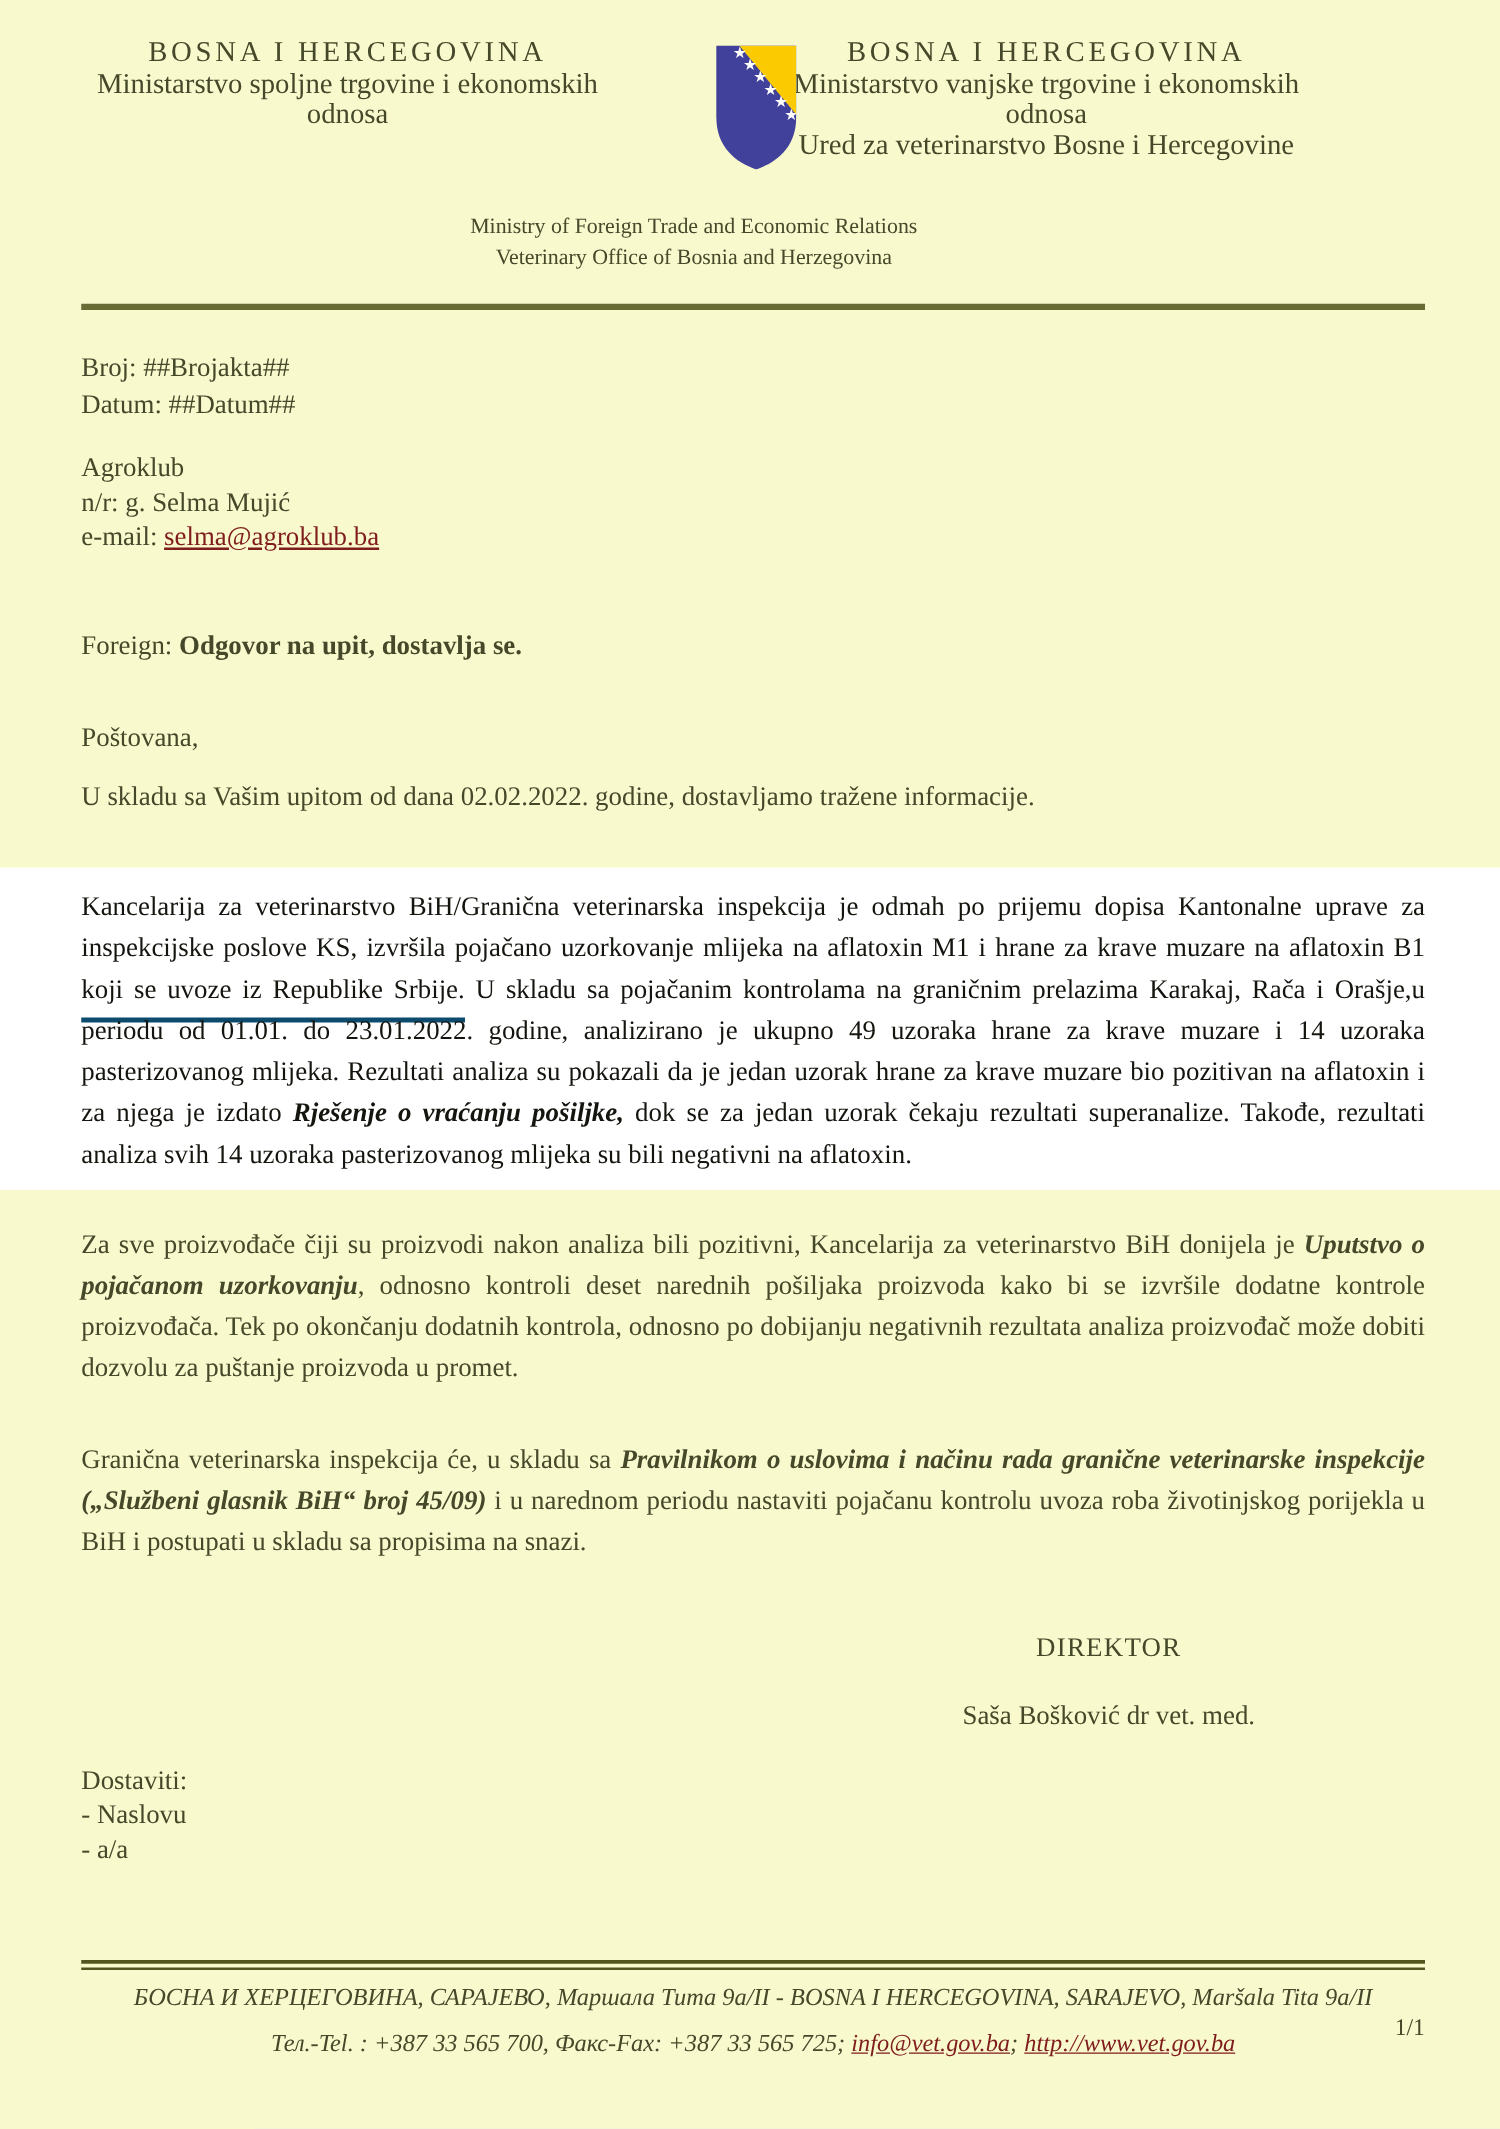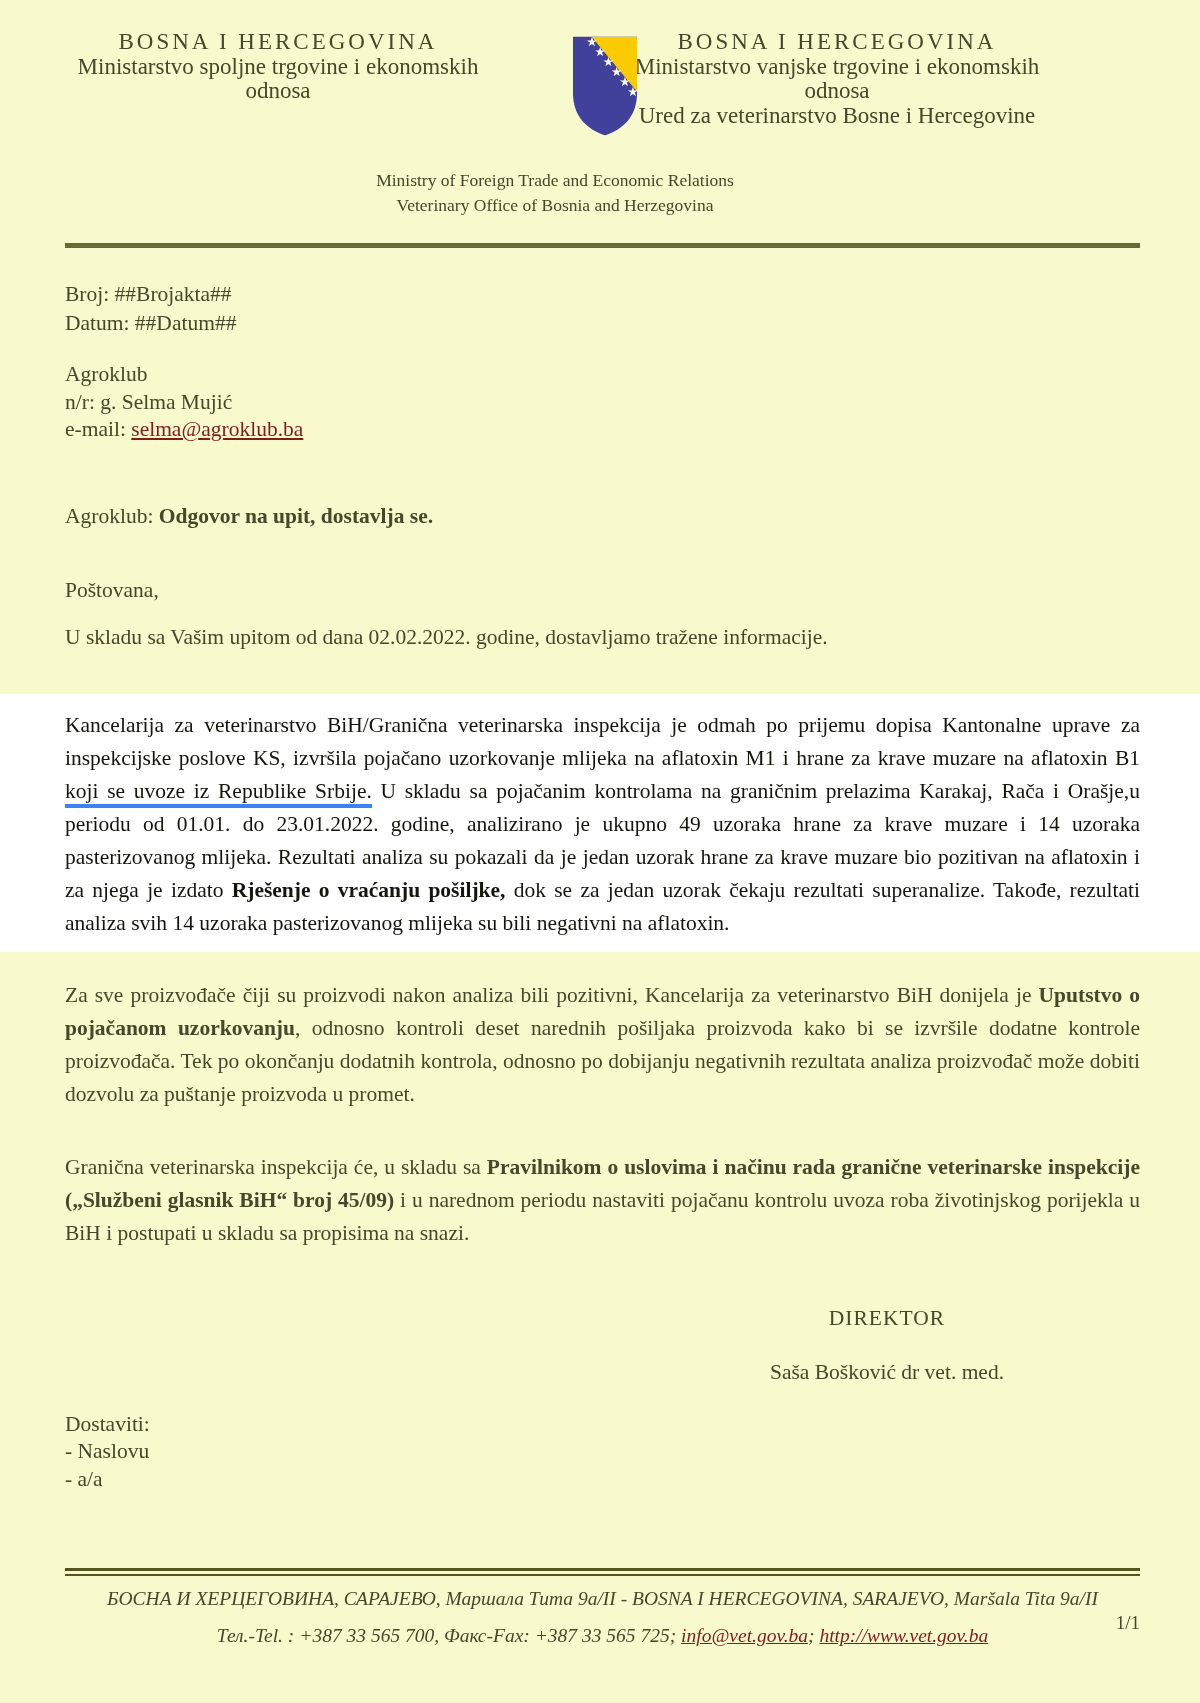--- a/index.html
+++ b/index.html
@@ -32,22 +32,22 @@
   a.link { color:#7f1d1d; text-decoration:underline; cursor:pointer; }
   .subject { margin-top:60px; }
   .subject b { font-weight:bold; }
   .salutation { margin-top:49px; }
   .intro { margin-top:22px; }
   .white-band { margin-top:44px; background:#ffffff; padding:15px 0 12px 0; }
   .par { font-size:21.5px; line-height:33px; text-align:justify; }
   .white-band .par { margin:0 60px 0 65px; color:#15150f; }
   .p2 { margin-top:27px; }
   .p3 { margin-top:40px; }
-  .seg-bolditalic { font-weight:bold; }
-  .seg-redline { border-bottom:4px solid #3b82f6; padding-bottom:1px; }
+  .seg-bolditalic { font-weight:bold; font-style:italic; }
+  .seg-redline { border-bottom:4px solid #0c4a6e; padding-bottom:11px; }
   
   .signature { margin-left:602px; width:440px; text-align:center; }
   .sig-title { margin-top:56px; font-size:21.5px; letter-spacing:1px; }
   .sig-name  { margin-top:29px; font-size:21.5px; }
   .distribution { margin-top:26px; line-height:27.5px; font-size:21.5px; }
   
   .footer { position:absolute; left:65px; right:60px; top:1568px; }
   .rule-bottom { height:3px; border-top:3px solid #54561f; border-bottom:2px solid #54561f; }
   .footer-line { margin-top:8px; text-align:center; font-style:italic; font-size:19.5px; line-height:29px; }
   .footer-line a.link { font-style:italic; }
@@ -104,21 +104,21 @@
       <div>Broj: ##Brojakta##</div>
       <div>Datum: ##Datum##</div>
     </div>
 
     <div class="recipient">
       <div>Agroklub</div>
       <div>n/r: g. Selma Mujić</div>
       <div><span>e-mail: </span><a class="link">selma@agroklub.ba</a></div>
     </div>
 
-    <div class="subject"><span>Agroklub: </span><b>Odgovor na upit, dostavlja se.</b></div>
+    <div class="subject"><span>Foreign: </span><b>Odgovor na upit, dostavlja se.</b></div>
 
     <div class="salutation">Poštovana,</div>
 
     <div class="intro">U skladu sa Vašim upitom od dana 02.02.2022. godine, dostavljamo tražene informacije.</div>
   </div>
 
   <div class="white-band">
     <p class="par"><span class="seg-normal">Kancelarija za veterinarstvo BiH/Granična veterinarska inspekcija je odmah po prijemu dopisa Kantonalne uprave za inspekcijske poslove KS, izvršila pojačano uzorkovanje mlijeka na aflatoxin M1 i hrane za krave muzare na aflatoxin B1 </span><span class="seg-redline">koji se uvoze iz Republike Srbije.</span><span class="seg-normal"> U skladu sa pojačanim kontrolama na graničnim prelazima Karakaj, Rača i Orašje,u periodu od 01.01. do 23.01.2022. godine, analizirano je ukupno 49 uzoraka hrane za krave muzare i 14 uzoraka pasterizovanog mlijeka. Rezultati analiza su pokazali da je jedan uzorak hrane za krave muzare bio pozitivan na aflatoxin  i za njega je izdato </span><span class="seg-bolditalic">Rješenje o vraćanju pošiljke,</span><span class="seg-normal"> dok se za jedan uzorak čekaju rezultati superanalize. Takođe, rezultati analiza svih 14 uzoraka pasterizovanog mlijeka su bili negativni na aflatoxin.</span></p>
   </div>
 

